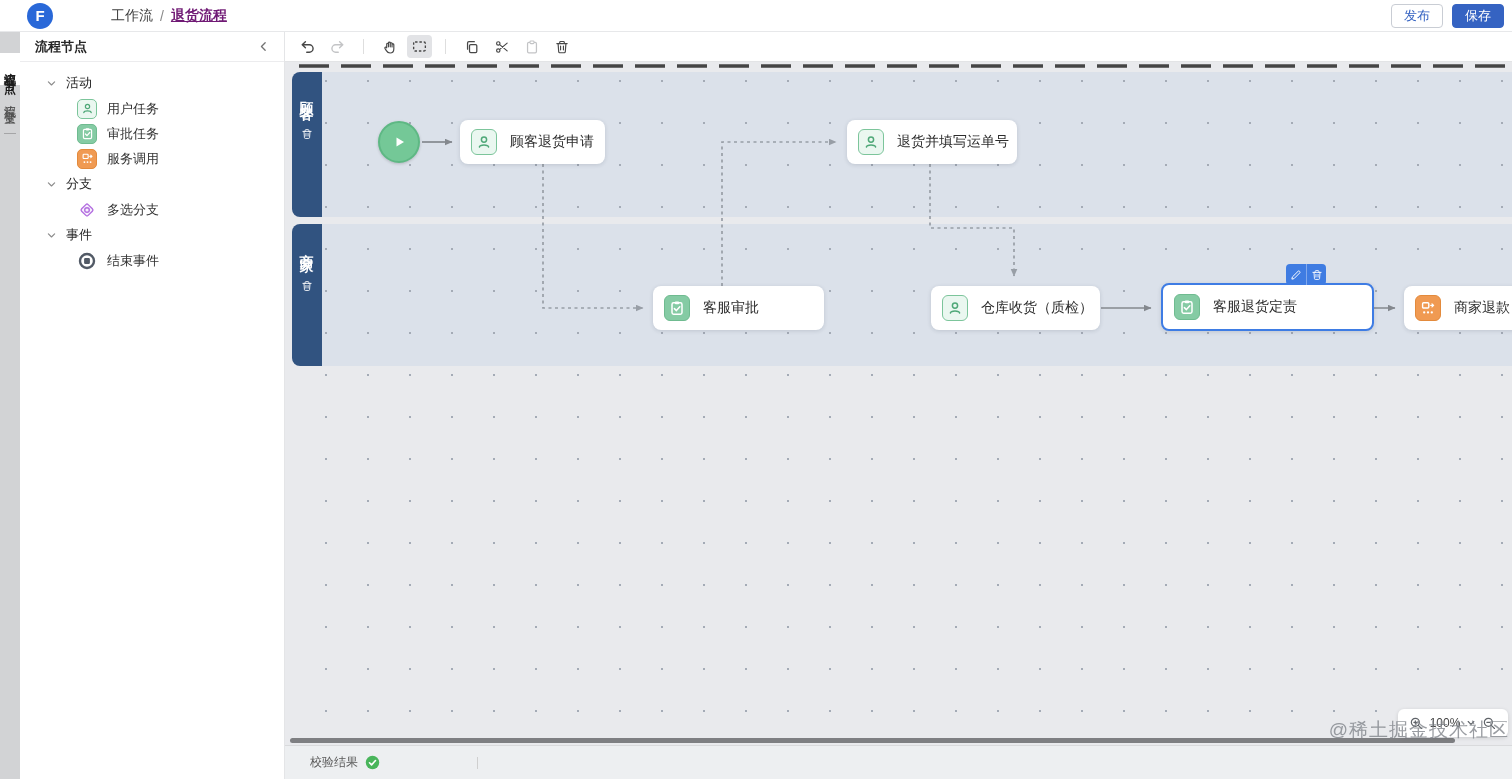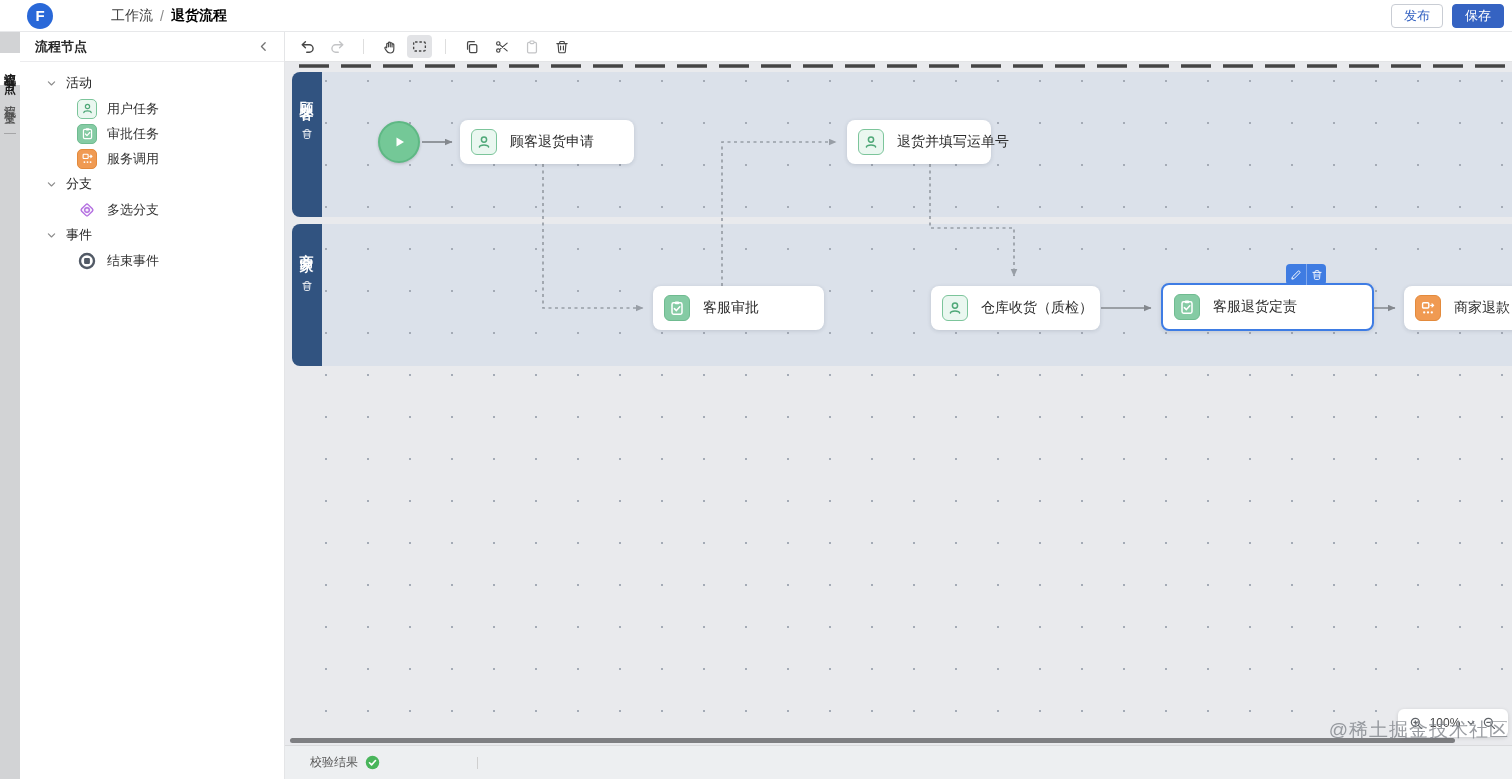--- a/index.html
+++ b/index.html
@@ -4,21 +4,21 @@
 <style>
   * { margin:0; padding:0; box-sizing:border-box; }
   html,body { width:1512px; height:779px; overflow:hidden; font-family:"Liberation Sans","DejaVu Sans",sans-serif; background:#fff; }
   .app { width:1512px; height:779px; display:flex; flex-direction:column; }
 
   
   .topbar { height:32px; flex:none; background:#fff; border-bottom:1px solid #e7e8ea; display:flex; align-items:center; }
   .logo { width:26px; height:26px; border-radius:50%; background:#2968d8; color:#fff; font-weight:bold; font-size:15px; display:flex; align-items:center; justify-content:center; margin-left:27px; }
   .breadcrumb { margin-left:58px; font-size:14px; color:#3c3c3c; display:flex; gap:7px; align-items:center; }
   .breadcrumb .sep { color:#8a8a8a; }
-  .breadcrumb .current { font-weight:bold; color:#000000; }
+  .breadcrumb .current { font-weight:bold; color:#701a75;text-decoration:underline; }
   .topbar-actions { margin-left:auto; display:flex; gap:9px; margin-right:8px; }
   .btn { height:24px; min-width:50px; padding:0 12px; border-radius:4px; font-size:13px; display:flex; align-items:center; justify-content:center; cursor:pointer; }
   .btn-outline { background:#fff; border:1px solid #c9cdd4; color:#3563c2; }
   .btn-primary { background:#3563c2; border:1px solid #3563c2; color:#fff; }
 
   
   .content { flex:1; display:flex; min-height:0; }
 
   .tabstrip { width:20px; flex:none; background:#d2d3d5; position:relative; }
   .vtab { width:20px; writing-mode:vertical-rl; text-orientation:upright; font-size:12px; line-height:20px; letter-spacing:3px; color:#4e4e4e; padding:10px 0; text-align:center; cursor:pointer; }
@@ -302,31 +302,31 @@
           <path class="e-solid" d="M816,246 H866" marker-end="url(#arrS)"></path>
           <path class="e-solid" d="M1054,246 H1110" marker-end="url(#arrS)"></path>
         </svg>
 
         <div class="start-node" style="left:93px; top:59px;">
           <svg viewBox="0 0 24 24" width="20" height="20">
               <path d="M9 6.6 L18 12 L9 17.4 Z" fill="#fff"></path>
             </svg>
         </div>
 
-        <div class="node" style="left:175px; top:58px; width:174px;">
+        <div class="node" style="left:175px; top:58px; width:145px;">
           <span class="nicon icon-green-line">
             <svg viewBox="0 0 16 16" width="16" height="16">
                 <circle cx="8" cy="5.6" r="2.6" fill="none" stroke="currentColor" stroke-width="1.5"></circle>
                 <path d="M3.4 13 c0.6-2.8 8.6-2.8 9.2 0" fill="none" stroke="currentColor" stroke-width="1.5" stroke-linecap="round"></path>
               </svg>
           </span>
           <span>顾客退货申请</span>
         </div>
 
-        <div class="node" style="left:562px; top:58px; width:144px;">
+        <div class="node" style="left:562px; top:58px; width:170px;">
           <span class="nicon icon-green-line">
             <svg viewBox="0 0 16 16" width="16" height="16">
                 <circle cx="8" cy="5.6" r="2.6" fill="none" stroke="currentColor" stroke-width="1.5"></circle>
                 <path d="M3.4 13 c0.6-2.8 8.6-2.8 9.2 0" fill="none" stroke="currentColor" stroke-width="1.5" stroke-linecap="round"></path>
               </svg>
           </span>
           <span>退货并填写运单号</span>
         </div>
 
         <div class="node" style="left:368px; top:224px; width:171px;">

